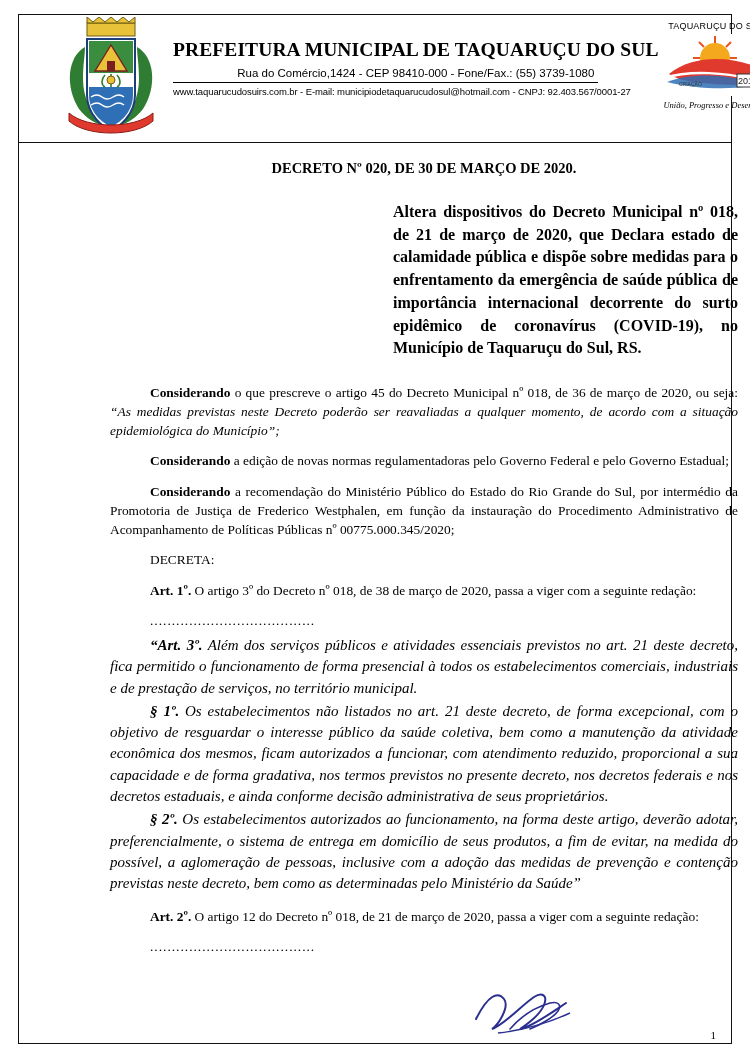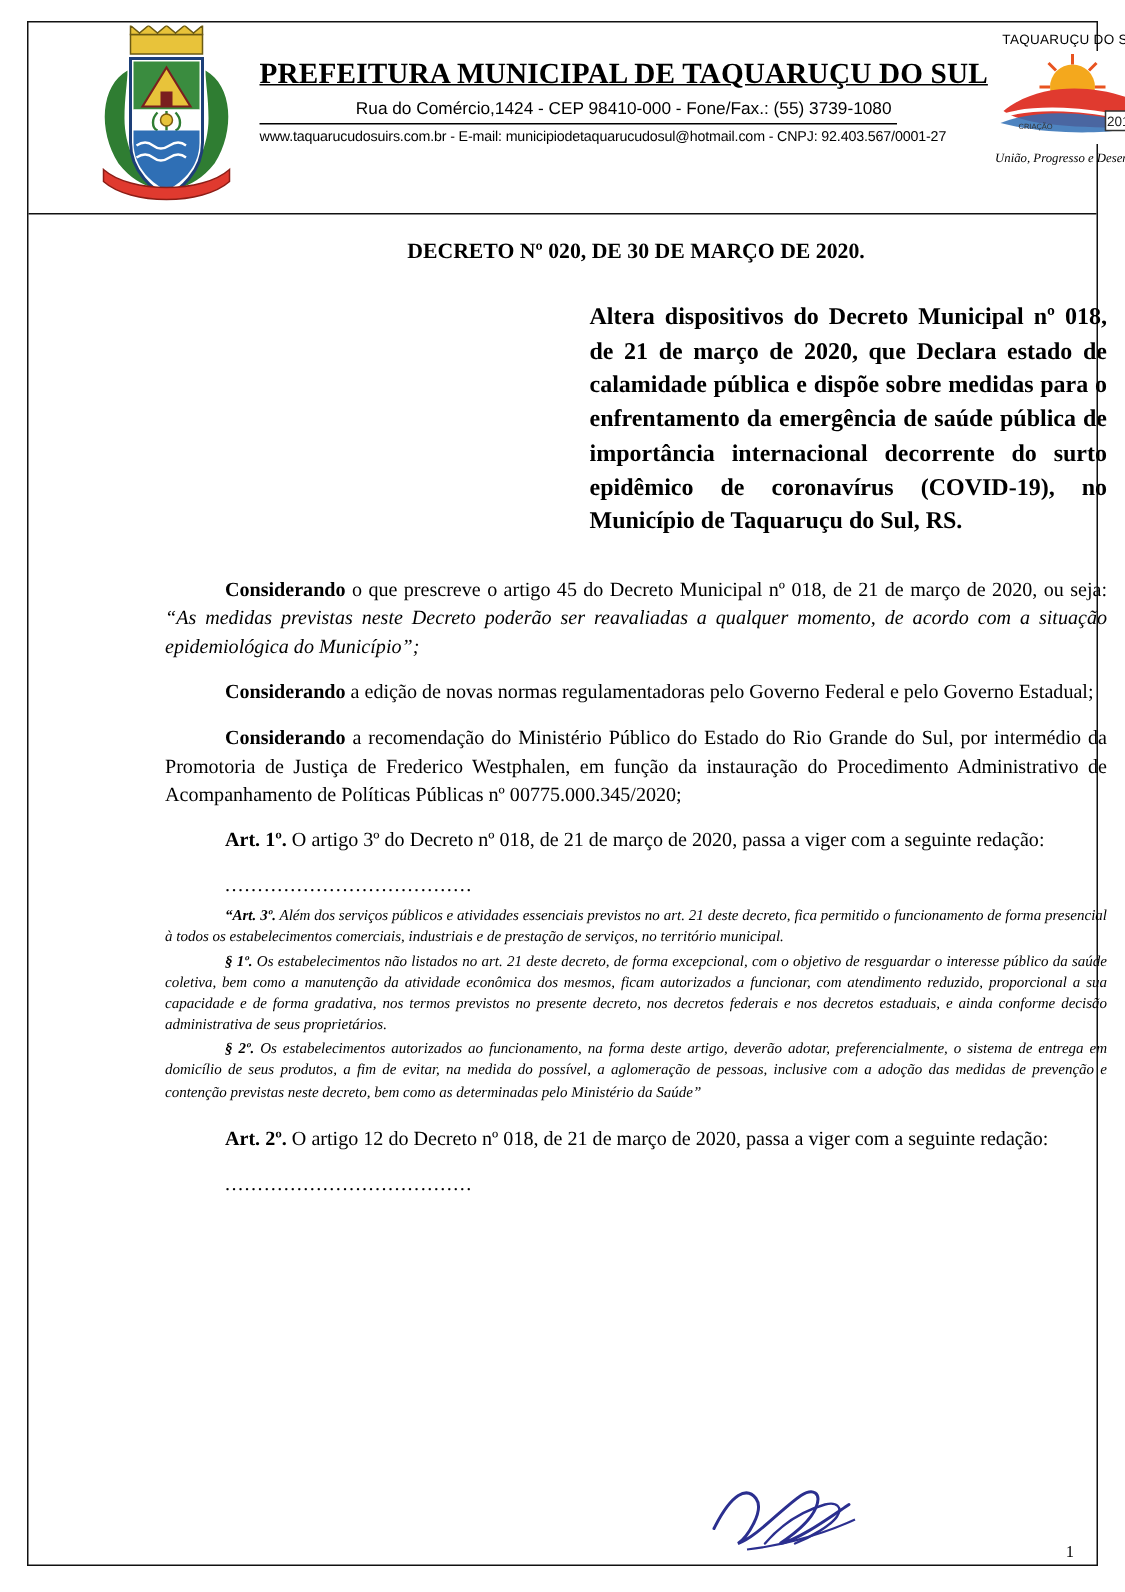--- a/index.html
+++ b/index.html
@@ -64,21 +64,20 @@
     letter-spacing: .2px;
     margin: 0 0 1px 0;
   }
   .hdr-title {
     font-family: "Liberation Serif", serif;
     font-weight: bold;
     font-size: 19.5px;
     letter-spacing: .1px;
     margin: 0 0 6px 0;
     white-space: nowrap;
-    text-decoration: underline;
   }
   .hdr-addr {
     font-family: "Liberation Sans", sans-serif;
     font-size: 11.5px;
     margin: 0 0 2px 0;
     text-align: center;
   }
   .hdr-sep {
     border: none;
     border-top: 1px solid #000;
@@ -157,21 +156,21 @@
   .bi { font-weight: bold; font-style: italic; }
   .dots {
     margin: 0 0 6px 0;
     text-indent: 40px;
     font-size: 13.4px;
     letter-spacing: 1px;
   }
   .quoteblock p {
     text-align: justify;
     font-style: italic;
-    font-size: 10px;
+    font-size: 15px;
     line-height: 1.42;
     margin: 0 0 2px 0;
   }
   .quoteblock p.firstline { text-indent: 40px; }
   .sig {
     position: absolute;
     left: 470px;
     top: 985px;
     width: 120px;
     height: 55px;
@@ -263,28 +262,29 @@
     </div>
   </div>
 
   <div class="content">
 
     <h1 class="decreto-title">DECRETO Nº 020, DE 30 DE MARÇO DE 2020.</h1>
 
     <div class="ementa">Altera dispositivos do Decreto Municipal nº 018, de 21 de março de 2020, que Declara estado de calamidade pública e dispõe sobre medidas para o enfrentamento da emergência de saúde pública de importância internacional decorrente do surto epidêmico de coronavírus (COVID-19), no Município de Taquaruçu do Sul, RS.</div>
 
 
-    <p class="par ind"><span class="b">Considerando</span><span> o que prescreve o artigo 45 do Decreto Municipal nº 018, de 21 de março de 2020, ou seja: </span><span class="i">“As medidas previstas neste Decreto poderão ser reavaliadas a qualquer momento, de acordo com a situação epidemiológica do Município”;</span></p>
+    <p class="par ind"><span class="b">Considerando</span><span> o que prescreve o artigo 45 do Decreto Municipal nº 018, de 36 de março de 2020, ou seja: </span><span class="i">“As medidas previstas neste Decreto poderão ser reavaliadas a qualquer momento, de acordo com a situação epidemiológica do Município”;</span></p>
 
     <p class="par ind"><span class="b">Considerando</span><span> a edição de novas normas regulamentadoras pelo Governo Federal e pelo Governo Estadual;</span></p>
 
     <p class="par ind"><span class="b">Considerando</span><span> a recomendação do Ministério Público do Estado do Rio Grande do Sul, por intermédio da Promotoria de Justiça de Frederico Westphalen, em função da instauração do Procedimento Administrativo de Acompanhamento de Políticas Públicas nº 00775.000.345/2020;</span></p>
 
-
-    <p class="par ind"><span class="b">Art. 1º.</span><span> O artigo 3º do Decreto nº 018, de 21 de março de 2020, passa a viger com a seguinte redação:</span></p>
+    <p class="par ind">DECRETA:</p>
+
+    <p class="par ind"><span class="b">Art. 1º.</span><span> O artigo 3º do Decreto nº 018, de 38 de março de 2020, passa a viger com a seguinte redação:</span></p>
 
     <p class="dots">......................................</p>
 
     <div class="quoteblock">
       <p class="firstline"><span class="bi">“Art. 3º.</span><span> Além dos serviços públicos e atividades essenciais previstos no art. 21 deste decreto, fica permitido o funcionamento de forma presencial à todos os estabelecimentos comerciais, industriais e de prestação de serviços, no território municipal.</span></p>
       <p class="firstline"><span class="bi">§ 1º.</span><span> Os estabelecimentos não listados no art. 21 deste decreto, de forma excepcional, com o objetivo de resguardar o interesse público da saúde coletiva, bem como a manutenção da atividade econômica dos mesmos, ficam autorizados a funcionar, com atendimento reduzido, proporcional a sua capacidade e de forma gradativa, nos termos previstos no presente decreto, nos decretos federais e nos decretos estaduais, e ainda conforme decisão administrativa de seus proprietários.</span></p>
       <p class="firstline"><span class="bi">§ 2º.</span><span> Os estabelecimentos autorizados ao funcionamento, na forma deste artigo, deverão adotar, preferencialmente, o sistema de entrega em domicílio de seus produtos, a fim de evitar, na medida do possível, a aglomeração de pessoas, inclusive com a adoção das medidas de prevenção e contenção previstas neste decreto, bem como as determinadas pelo Ministério da Saúde”</span></p>
     </div>
 
     <p class="par ind" style="margin-top:14px"><span class="b">Art. 2º.</span><span> O artigo 12 do Decreto nº 018, de 21 de março de 2020, passa a viger com a seguinte redação:</span></p>

